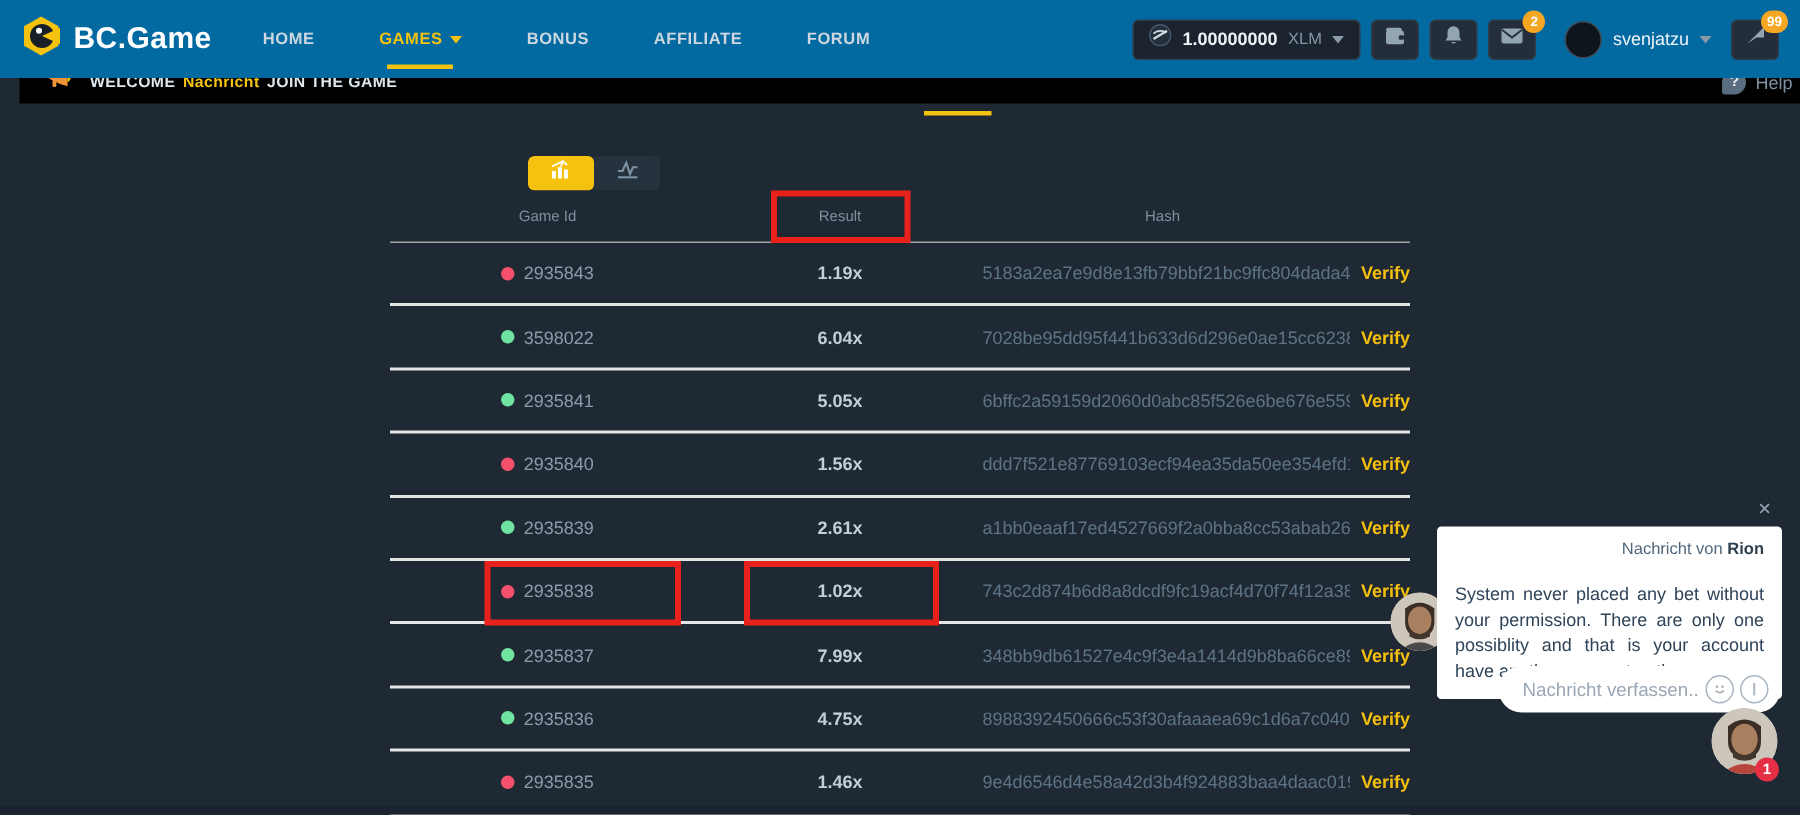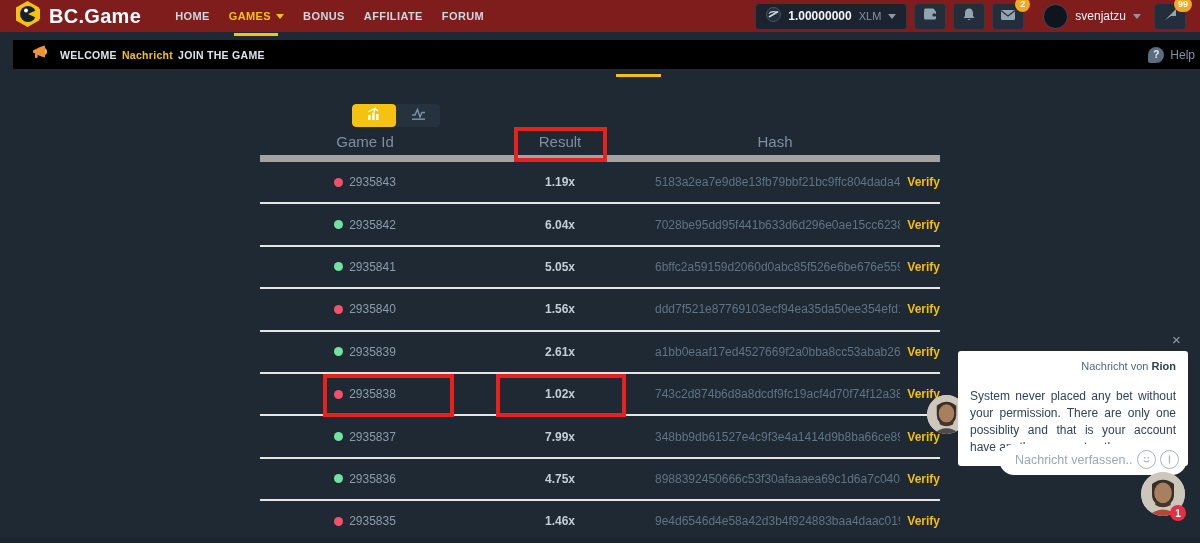--- a/index.html
+++ b/index.html
@@ -2,25 +2,25 @@
 <html><head>
 <meta charset="utf-8">
 <style>
   * { margin:0; padding:0; box-sizing:border-box; }
   html,body { width:1200px; height:543px; overflow:hidden; }
   body { font-family:"Liberation Sans", sans-serif; background:#1f2933; position:relative; }
 
   .page { position:absolute; inset:0; width:1200px; height:543px; }
 
   
-  .navbar { position:absolute; left:0; top:0; width:1200px; height:32px; background:#7f1d1d;
+  .navbar { position:absolute; left:0; top:0; width:1200px; height:52px; background:#0369a1;
             display:flex; align-items:center; padding:16px 14px; z-index:3; }
   .brand { display:flex; align-items:center; gap:8px; cursor:pointer; }
   .brand-name { color:#ffffff; font-size:20px; font-weight:bold; letter-spacing:.3px; }
-  .nav-menu { display:flex; align-items:center; gap:19px; margin-left:34px; height:40px; }
+  .nav-menu { display:flex; align-items:center; gap:43px; margin-left:34px; height:40px; }
   .nav-item { position:relative; display:flex; align-items:center; gap:5px; height:40px;
               color:#cdd7e0; font-size:11px; font-weight:bold; letter-spacing:.4px; cursor:pointer; }
   .nav-item.active { color:#f5c30f; }
   .nav-item.active::after { content:""; position:absolute; left:50%; transform:translateX(-50%);
               bottom:0; width:44px; height:3px; background:#f5c30f; }
   .caret { width:0; height:0; border-left:4px solid transparent; border-right:4px solid transparent;
            border-top:5px solid #8a99a8; }
   .nav-item.active .caret { border-top-color:#f5c30f; }
 
   .nav-right { margin-left:auto; display:flex; align-items:center; gap:7px; }
@@ -52,21 +52,21 @@
   .tab-indicator { position:absolute; left:616px; top:74px; width:45px; height:3px; background:#f5c30f; }
 
   .history { position:absolute; left:260px; top:96px; width:680px; }
   .toggle-group { position:absolute; left:92px; top:8px; display:flex; border-radius:4px; overflow:hidden; }
   .toggle-btn { width:44px; height:23px; display:flex; align-items:center; justify-content:center;
             background:#27323f; cursor:pointer; }
   .toggle-btn.active { background:#f5c30f; border-radius:4px; }
 
   .tbl-header { position:absolute; left:0; top:32px; width:680px; height:34px; display:grid;
             grid-template-columns:210px 180px 250px 40px; align-items:center;
-            border-bottom:7px solid #a3a3a3; color:#7e8fa0; font-size:15px; }
+            border-bottom:1px solid #a3a3a3; color:#7e8fa0; font-size:10px; }
   .tbl-header .c1, .tbl-header .c2, .tbl-header .c3 { text-align:center; }
 
   .tbl-body { position:absolute; left:0; top:66px; width:680px; }
   .tbl-row { width:680px; height:42.4px; display:grid; grid-template-columns:210px 180px 250px 40px;
             align-items:center; border-bottom:2px solid #e5e5e5; }
   .cell-id { display:flex; align-items:center; justify-content:center; gap:6px;
             color:#8a9cac; font-size:12px; }
   .dot { width:9px; height:9px; border-radius:50%; }
   .cell-result { text-align:center; color:#c3ced7; font-size:12px; font-weight:bold; }
   .cell-hash { color:#5e7486; font-size:12px; white-space:nowrap; overflow:hidden; padding-left:5px; }
@@ -259,21 +259,21 @@
           <span class="id-text">2935843</span>
         </div>
         <div class="cell-result">1.19x</div>
         <div class="cell-hash">5183a2ea7e9d8e13fb79bbf21bc9ffc804dada4a210f4f18436c5</div>
         <div class="cell-verify">Verify</div>
       </div>
 
       <div class="tbl-row">
         <div class="cell-id">
           <span class="dot" style="background: rgb(111, 227, 160);"></span>
-          <span class="id-text">2935842</span>
+          <span class="id-text">3598022</span>
         </div>
         <div class="cell-result">6.04x</div>
         <div class="cell-hash">7028be95dd95f441b633d6d296e0ae15cc6238ddd68c5178439</div>
         <div class="cell-verify">Verify</div>
       </div>
 
       <div class="tbl-row">
         <div class="cell-id">
           <span class="dot" style="background: rgb(111, 227, 160);"></span>
           <span class="id-text">2935841</span>

